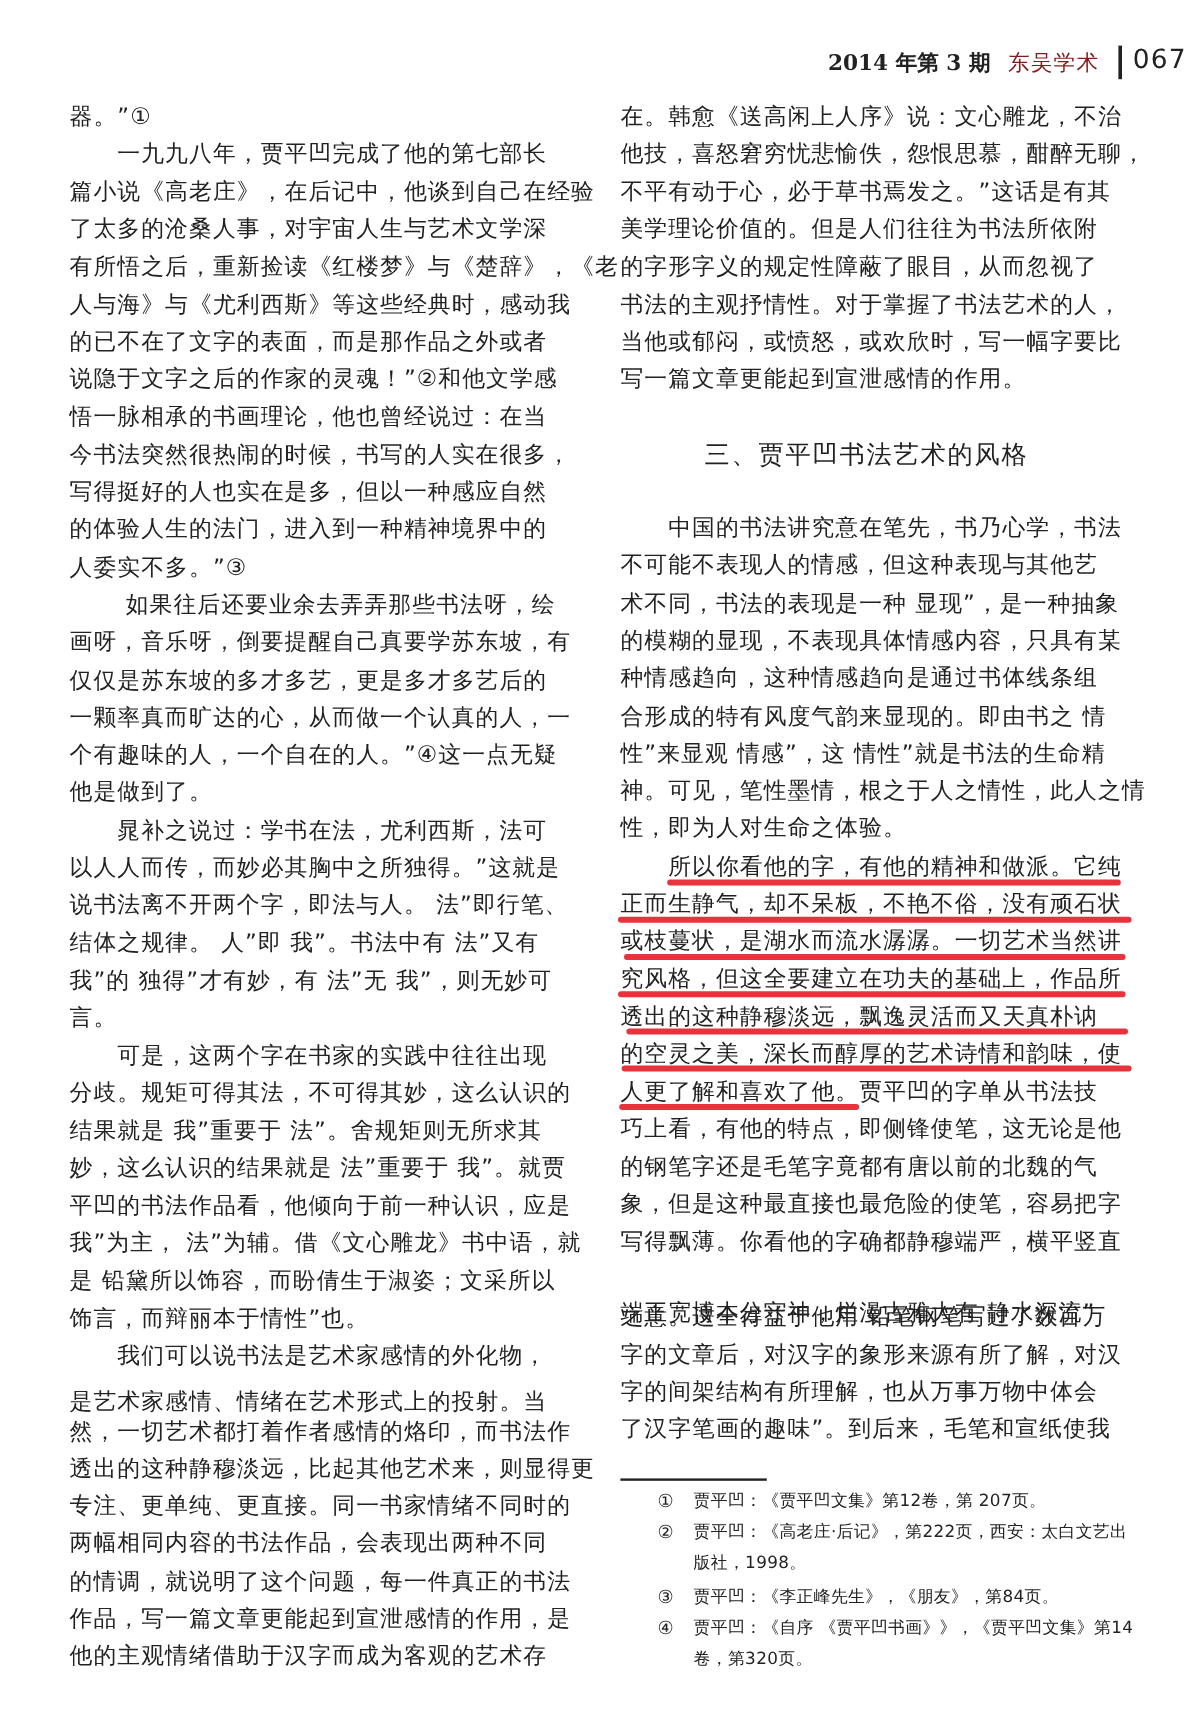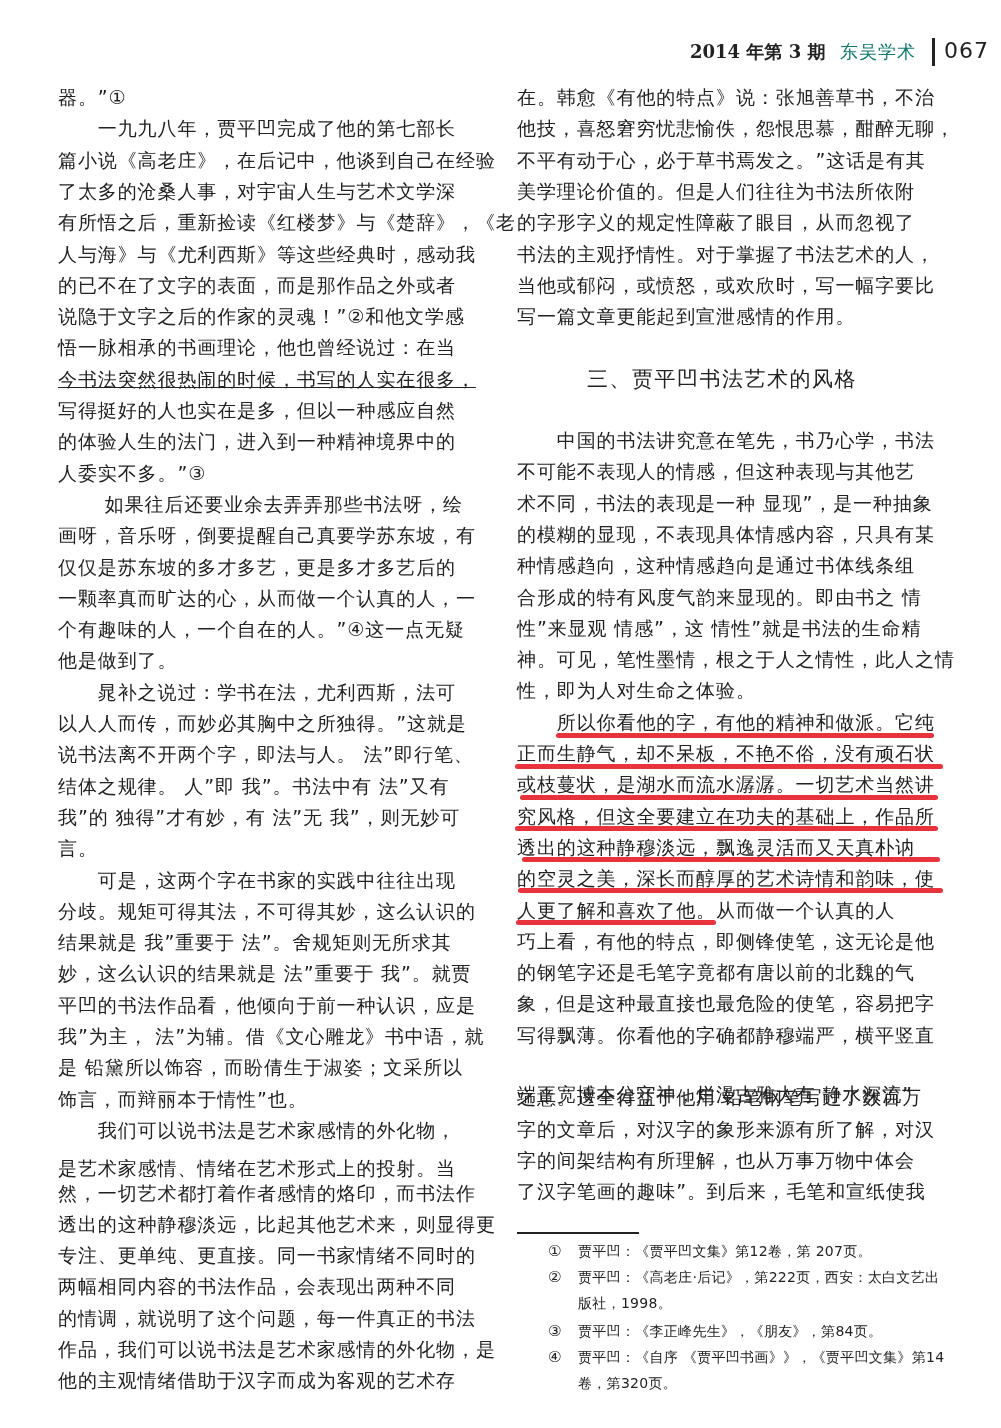--- a/index.html
+++ b/index.html
@@ -1,21 +1,21 @@
 <!DOCTYPE html>
 <html><head>
 <meta charset="utf-8">
 <style>
   html, body { margin: 0; padding: 0; background: #ffffff; }
   body { width: 1001px; height: 1428px; position: relative; overflow: hidden;
          font-family: "DejaVu Sans", "Liberation Sans", sans-serif; color: #222; }
   .header { position: absolute; top: 38px; right: 0; left: 0; height: 30px; }
   .hdr-issue { position: absolute; left: 690px; top: 2px; font-family: "DejaVu Serif", "Liberation Serif", serif;
                font-weight: bold; font-size: 18px; color: #222; letter-spacing: 0px; white-space: nowrap; }
-  .hdr-journal { position: absolute; left: 840px; top: 2px; font-size: 18px; color: #0f766e; white-space: nowrap; letter-spacing: 1px;}
+  .hdr-journal { position: absolute; left: 840px; top: 2px; font-size: 18px; color: #7f1d1d; white-space: nowrap; letter-spacing: 1px;}
   .hdr-sep { position: absolute; left: 932px; top: 0px; width: 3px; height: 28px; background: #222; }
   .hdr-page { position: absolute; left: 944px; top: 0px; font-size: 22px; color: #222; white-space: nowrap; letter-spacing: 1px; }
 
   .col { position: absolute; top: 0; }
   .col-left { left: 58px; width: 420px; }
   .col-right { left: 517px; width: 420px; }
   .line { position: absolute; left: 0; height: 28px; font-size: 19px; line-height: 28px;
           white-space: nowrap; letter-spacing: 0.9px; color: #222; }
   .section-title { position: absolute; left: 587px; top: 365px; font-size: 21px; line-height: 28px;
                    letter-spacing: 1.5px; white-space: nowrap; color: #222; }
@@ -49,21 +49,21 @@
 <div class="col col-left" id="leftcol">
     <div class="line" style="top: 83px;">器。”①</div>
     <div class="line" style="top: 114.3px;">　　一九九八年，贾平凹完成了他的第七部长</div>
     <div class="line" style="top: 145.6px; text-align: center;">篇小说《高老庄》，在后记中，他谈到自己在经验</div>
     <div class="line" style="top: 176.9px;">了太多的沧桑人事，对宇宙人生与艺术文学深</div>
     <div class="line" style="top: 208.2px;">有所悟之后，重新捡读《红楼梦》与《楚辞》，《老</div>
     <div class="line" style="top: 239.5px;">人与海》与《尤利西斯》等这些经典时，感动我</div>
     <div class="line" style="top: 270.8px;">的已不在了文字的表面，而是那作品之外或者</div>
     <div class="line" style="top: 302.1px;">说隐于文字之后的作家的灵魂！”②和他文学感</div>
     <div class="line" style="top: 333.4px;">悟一脉相承的书画理论，他也曾经说过：在当</div>
-    <div class="line" style="top: 364.7px; text-decoration: underline;">今书法突然很热闹的时候，书写的人实在很多，</div>
+    <div class="line" style="top: 364.7px;">今书法突然很热闹的时候，书写的人实在很多，</div>
     <div class="line" style="top: 396px;">写得挺好的人也实在是多，但以一种感应自然</div>
     <div class="line" style="top: 427.3px;">的体验人生的法门，进入到一种精神境界中的</div>
     <div class="line" style="top: 458.6px;">人委实不多。”③</div>
     <div class="line" style="top: 489.9px;">　　 如果往后还要业余去弄弄那些书法呀，绘</div>
     <div class="line" style="top: 521.2px;">画呀，音乐呀，倒要提醒自己真要学苏东坡，有</div>
     <div class="line" style="top: 552.5px;">仅仅是苏东坡的多才多艺，更是多才多艺后的</div>
     <div class="line" style="top: 583.8px;">一颗率真而旷达的心，从而做一个认真的人，一</div>
     <div class="line" style="top: 615.1px;">个有趣味的人，一个自在的人。”④这一点无疑</div>
     <div class="line" style="top: 646.4px;">他是做到了。</div>
     <div class="line" style="top: 677.7px;">　　晁补之说过：学书在法，尤利西斯，法可</div>
@@ -80,26 +80,26 @@
     <div class="line" style="top: 1022px;"> 我”为主， 法”为辅。借《文心雕龙》书中语，就</div>
     <div class="line" style="top: 1053.3px;">是 铅黛所以饰容，而盼倩生于淑姿；文采所以</div>
     <div class="line" style="top: 1084.6px;">饰言，而辩丽本于情性”也。</div>
     <div class="line" style="top: 1115.9px;">　　我们可以说书法是艺术家感情的外化物，</div>
     <div class="line" style="top: 1154px;">是艺术家感情、情绪在艺术形式上的投射。当</div>
     <div class="line" style="top: 1178.5px;">然，一切艺术都打着作者感情的烙印，而书法作</div>
     <div class="line" style="top: 1209.8px;">透出的这种静穆淡远，比起其他艺术来，则显得更</div>
     <div class="line" style="top: 1241.1px;">专注、更单纯、更直接。同一书家情绪不同时的</div>
     <div class="line" style="top: 1272.4px;">两幅相同内容的书法作品，会表现出两种不同</div>
     <div class="line" style="top: 1303.7px;">的情调，就说明了这个问题，每一件真正的书法</div>
-    <div class="line" style="top: 1335px;">作品，我们可以说书法是艺术家感情的外化物，是</div>
+    <div class="line" style="top: 1335px;">作品，写一篇文章更能起到宣泄感情的作用，是</div>
     <div class="line" style="top: 1366.3px;">他的主观情绪借助于汉字而成为客观的艺术存</div>
   </div>
 
 <div class="col col-right" id="rightcol">
-    <div class="line" style="top: 83px;">在。韩愈《有他的特点》说：张旭善草书，不治</div>
+    <div class="line" style="top: 83px;">在。韩愈《送高闲上人序》说：文心雕龙，不治</div>
     <div class="line" style="top: 114.3px;">他技，喜怒窘穷忧悲愉佚，怨恨思慕，酣醉无聊，</div>
     <div class="line" style="top: 145.6px;">不平有动于心，必于草书焉发之。”这话是有其</div>
     <div class="line" style="top: 176.9px;">美学理论价值的。但是人们往往为书法所依附</div>
     <div class="line" style="top: 208.2px;">的字形字义的规定性障蔽了眼目，从而忽视了</div>
     <div class="line" style="top: 239.5px;">书法的主观抒情性。对于掌握了书法艺术的人，</div>
     <div class="line" style="top: 270.8px;">当他或郁闷，或愤怒，或欢欣时，写一幅字要比</div>
     <div class="line" style="top: 302.1px;">写一篇文章更能起到宣泄感情的作用。</div>
     <div class="line" style="top: 426px;">　　中国的书法讲究意在笔先，书乃心学，书法</div>
     <div class="line" style="top: 457.3px;">不可能不表现人的情感，但这种表现与其他艺</div>
     <div class="line" style="top: 488.6px;">术不同，书法的表现是一种 显现”，是一种抽象</div>
@@ -108,21 +108,21 @@
     <div class="line" style="top: 582.5px;">合形成的特有风度气韵来显现的。即由书之 情</div>
     <div class="line" style="top: 613.8px;">性”来显观 情感”，这 情性”就是书法的生命精</div>
     <div class="line" style="top: 645.1px;">神。可见，笔性墨情，根之于人之情性，此人之情</div>
     <div class="line" style="top: 676.4px;">性，即为人对生命之体验。</div>
     <div class="line" style="top: 707.7px;">　　所以你看他的字，有他的精神和做派。它纯</div>
     <div class="line" style="top: 739px;">正而生静气，却不呆板，不艳不俗，没有顽石状</div>
     <div class="line" style="top: 770.3px;">或枝蔓状，是湖水而流水潺潺。一切艺术当然讲</div>
     <div class="line" style="top: 801.6px;">究风格，但这全要建立在功夫的基础上，作品所</div>
     <div class="line" style="top: 832.9px;">透出的这种静穆淡远，飘逸灵活而又天真朴讷</div>
     <div class="line" style="top: 864.2px;">的空灵之美，深长而醇厚的艺术诗情和韵味，使</div>
-    <div class="line" style="top: 895.5px;">人更了解和喜欢了他。从而做一个认真的人</div>
+    <div class="line" style="top: 895.5px;">人更了解和喜欢了他。贾平凹的字单从书法技</div>
     <div class="line" style="top: 926.8px;">巧上看，有他的特点，即侧锋使笔，这无论是他</div>
     <div class="line" style="top: 958.1px;">的钢笔字还是毛笔字竟都有唐以前的北魏的气</div>
     <div class="line" style="top: 989.4px;">象，但是这种最直接也最危险的使笔，容易把字</div>
     <div class="line" style="top: 1020.7px;">写得飘薄。你看他的字确都静穆端严，横平竖直</div>
     <div class="line" style="top: 1052px; margin-top: 28px;">端正宽博本分守神，烂漫古雅大有 静水深流”</div>
     <div class="line" style="top: 1083.3px;">之意。这全得益于他用 铅笔钢笔写过了数百万</div>
     <div class="line" style="top: 1114.6px;">字的文章后，对汉字的象形来源有所了解，对汉</div>
     <div class="line" style="top: 1145.9px;">字的间架结构有所理解，也从万事万物中体会</div>
     <div class="line" style="top: 1177.2px;">了汉字笔画的趣味”。到后来，毛笔和宣纸使我</div>
   </div>

